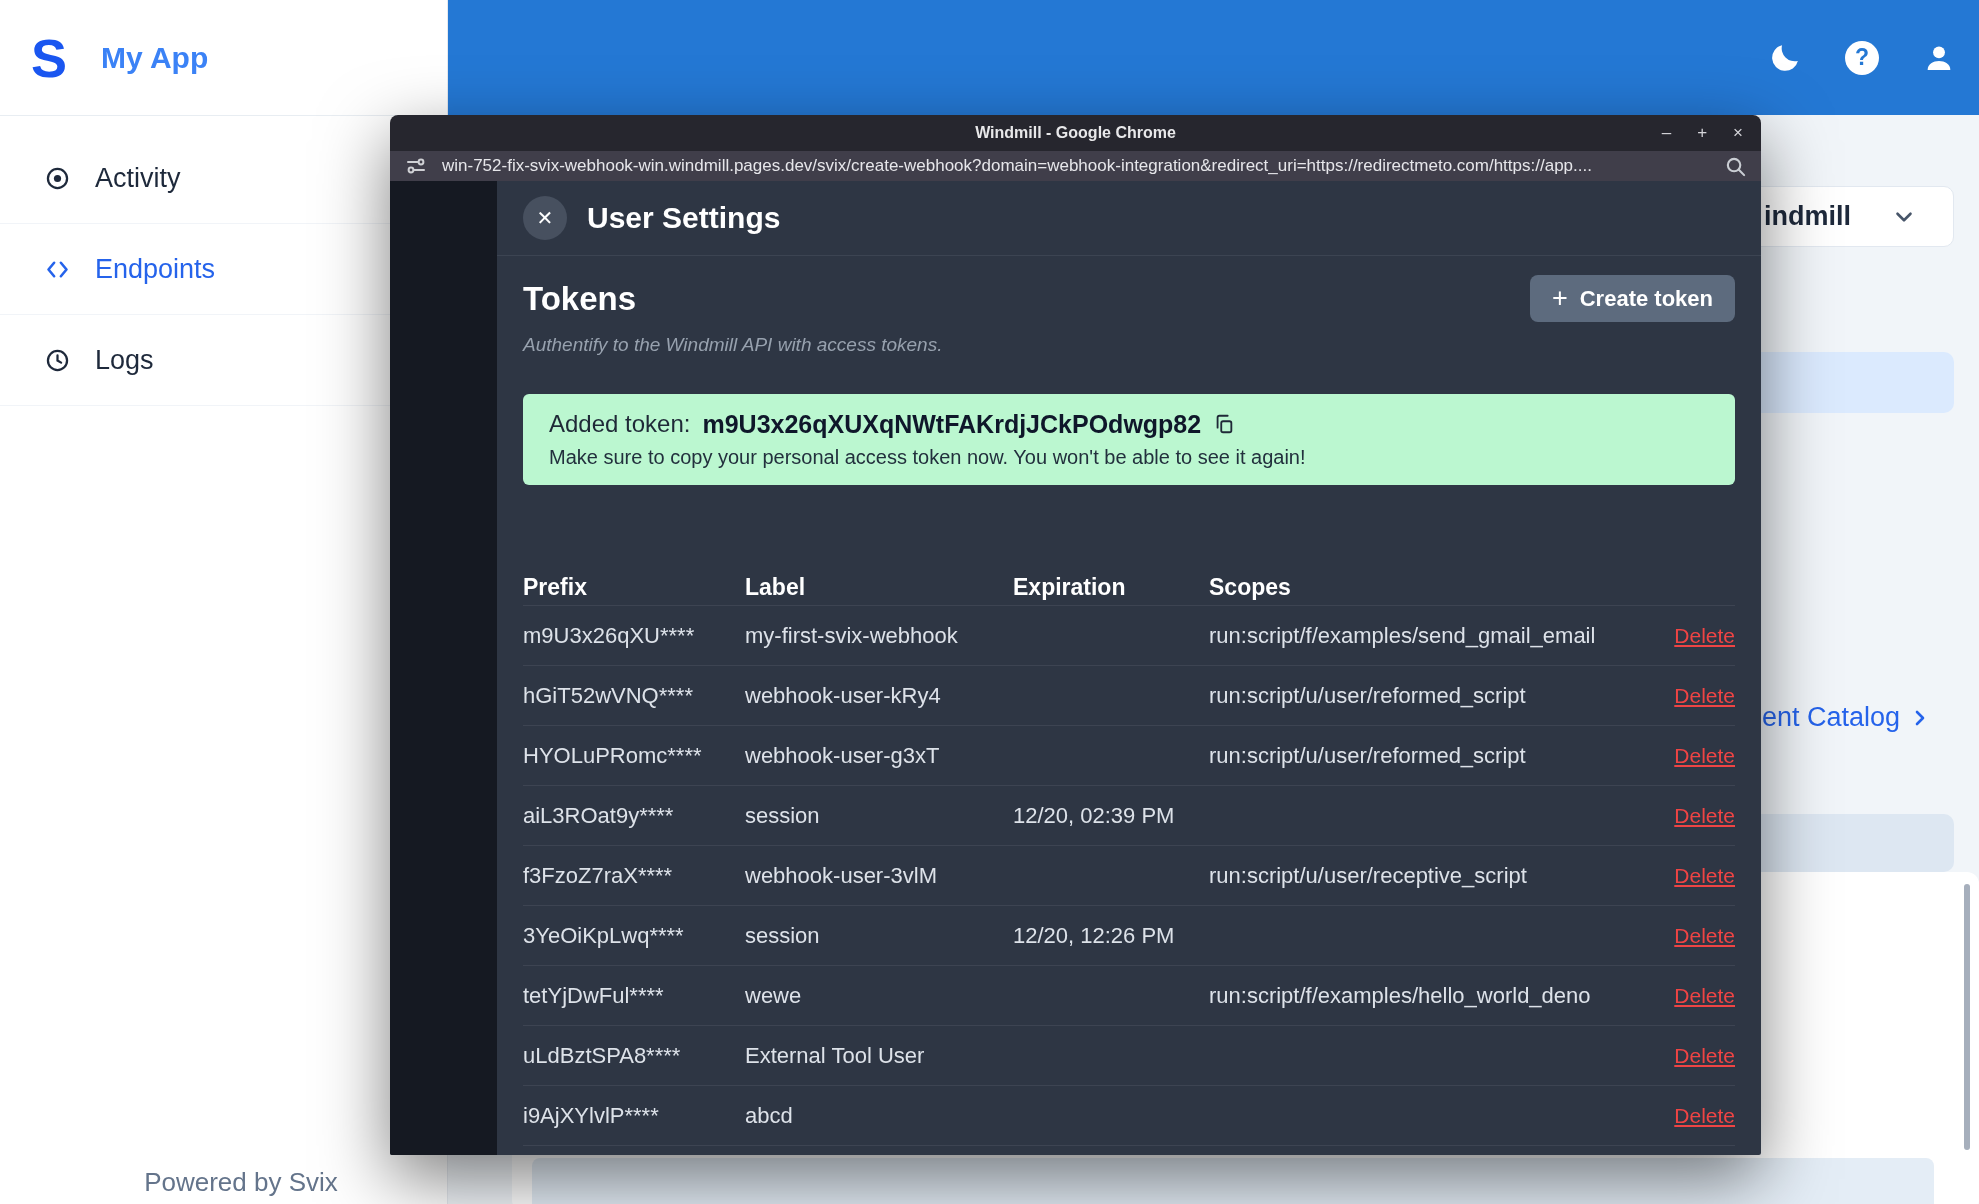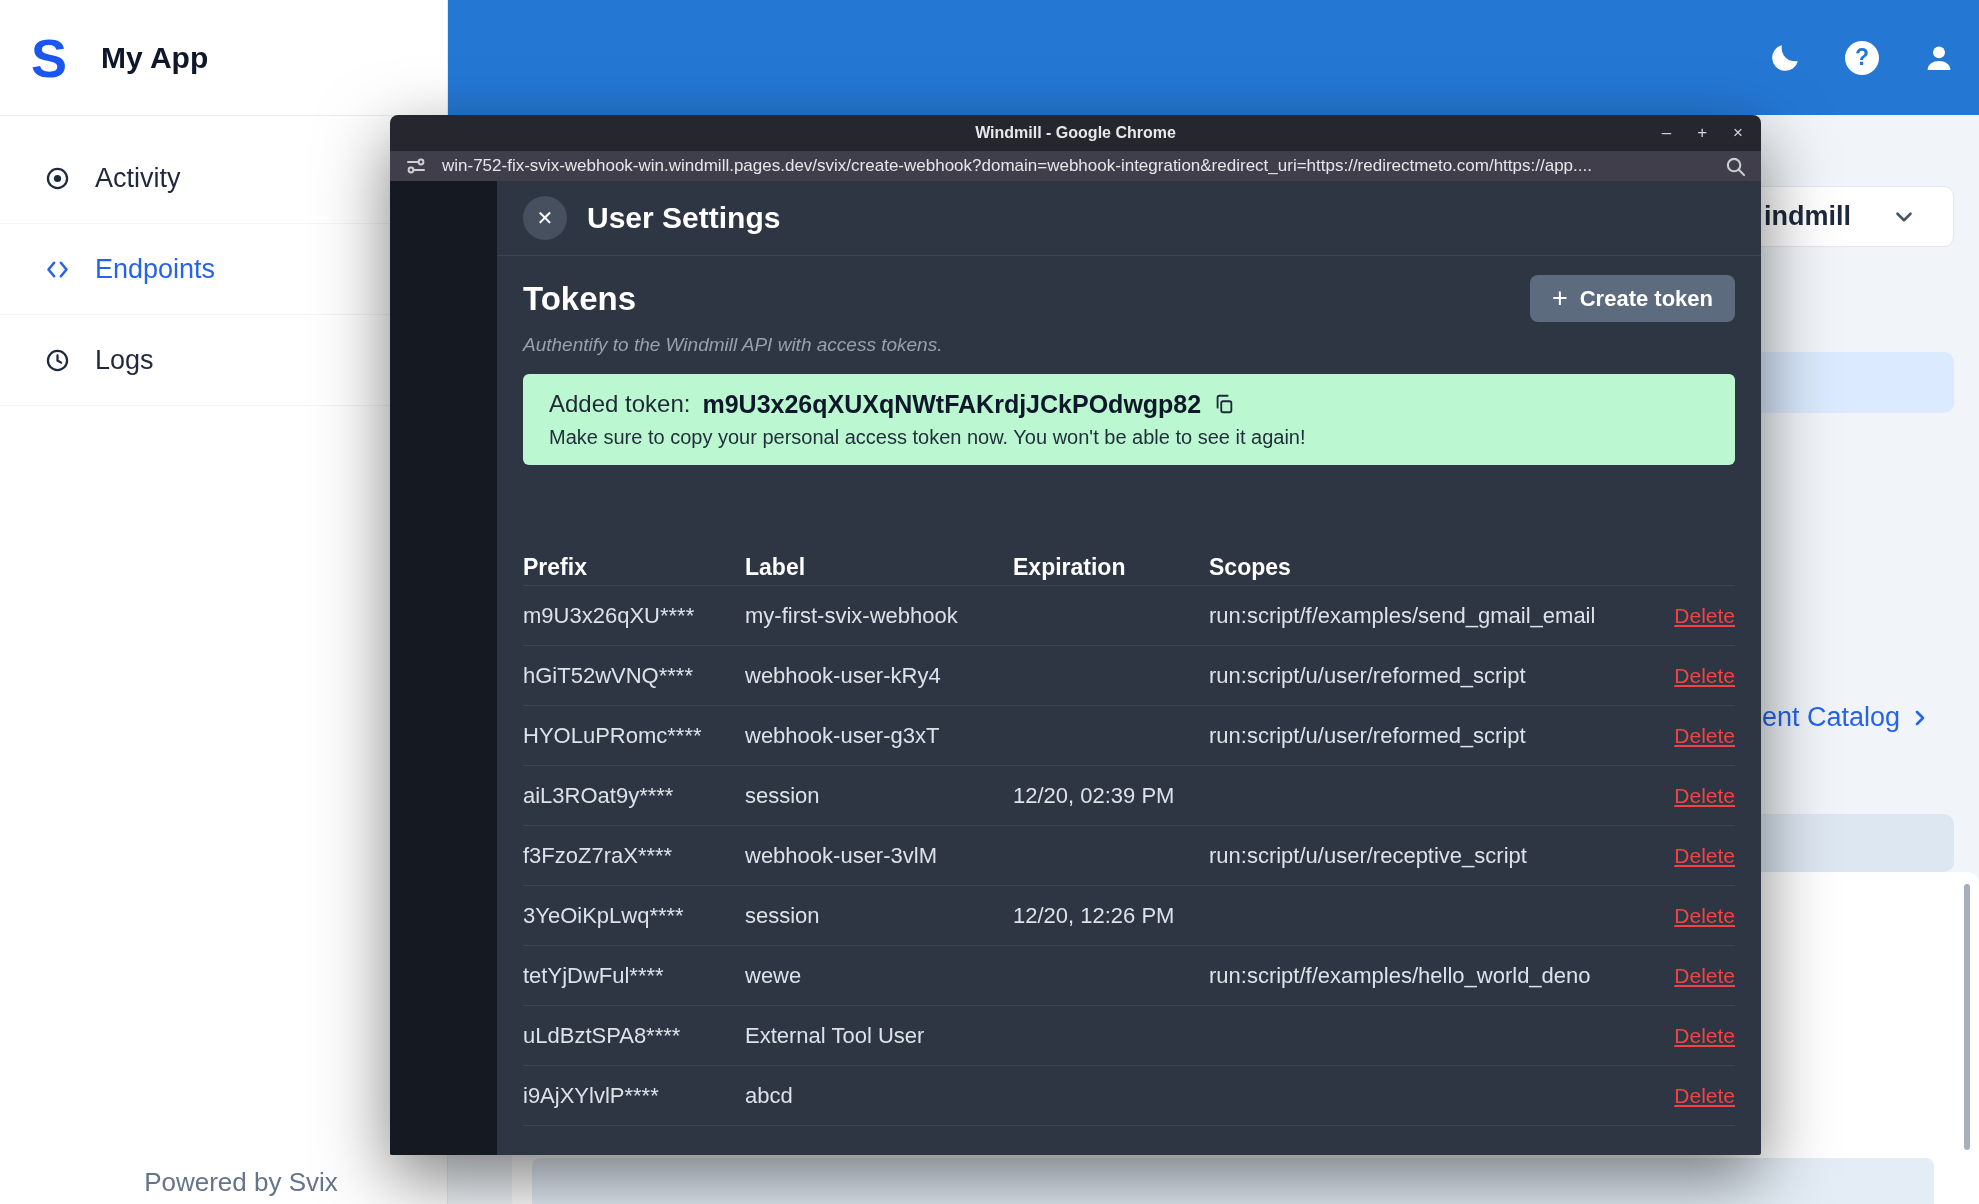--- a/index.html
+++ b/index.html
@@ -3,21 +3,21 @@
 <meta charset="utf-8">
 <style>
   * { margin:0; padding:0; box-sizing:border-box; }
   body { font-family:"Liberation Sans", sans-serif; }
   .stage{position:relative;width:1979px;height:1204px;background:#f1f5f9;overflow:hidden;}
 
   
   .sidebar{position:absolute;left:0;top:0;width:448px;height:100%;background:#ffffff;border-right:1px solid #e5e9ef;z-index:3;}
   .sidebar-header{display:flex;align-items:center;gap:23px;height:116px;padding:0 20px;border-bottom:1px solid #e8edf2;}
   .logo{width:58px;height:58px;display:flex;align-items:center;justify-content:center;font-size:54px;font-weight:700;color:#1a56f0;}
-  .app-name{font-size:30px;font-weight:700;color:#0f172a;}
+  .app-name{font-size:30px;font-weight:700;color:#3b82f6;}
   .nav{margin-top:17px;}
   .nav-item{display:flex;align-items:center;gap:24px;height:91px;padding:0 0 0 44px;cursor:pointer;border-bottom:1px solid #f1f4f8;color:#1e293b;font-size:27px;}
   .nav-item .nav-icon{width:27px;height:27px;display:flex;align-items:center;justify-content:center;}
   .nav-item.active{color:#2563eb;}
   .powered{position:absolute;bottom:6px;width:100%;text-align:center;font-size:26px;color:#64748b;padding-left:35px;}
 
   
   .topbar{position:absolute;left:448px;top:0;width:1531px;height:115px;background:#2478d4;z-index:2;display:flex;align-items:center;justify-content:flex-end;gap:41px;padding-right:22px;}
   .topbar .tb-icon{width:36px;height:36px;display:flex;align-items:center;justify-content:center;cursor:pointer;}
   .help-circle{width:34px;height:34px;border-radius:50%;background:#fff;color:#2478d4;font-size:23px;font-weight:700;display:flex;align-items:center;justify-content:center;}
@@ -48,21 +48,21 @@
   .modal{flex:1;padding:0 26px;overflow:hidden;}
   .modal-header{height:75px;display:flex;align-items:center;gap:20px;margin:0 -26px;padding:0 26px;border-bottom:1px solid #3c4452;}
   .close-btn{width:44px;height:44px;border-radius:50%;background:#47505f;color:#fff;font-size:20px;display:flex;align-items:center;justify-content:center;cursor:pointer;flex:none;}
   .modal-title{font-size:30px;font-weight:600;color:#fff;}
   .section-head{margin-top:19px;display:flex;align-items:center;justify-content:space-between;}
   .tokens-heading{font-size:33px;font-weight:700;color:#fff;}
   .create-btn{display:flex;align-items:center;gap:12px;height:47px;padding:0 22px;border-radius:8px;background:#5d6b7e;color:#fff;cursor:pointer;}
   .create-btn .plus{font-size:27px;font-weight:400;line-height:1;}
   .create-btn .cb-label{font-size:22px;font-weight:600;}
   .subtitle{margin-top:12px;font-size:19px;font-style:italic;color:#97a1ae;}
-  .alert{margin-top:18px;height:91px;background:#bbf7d0;border-radius:6px;padding:14px 26px;}
+  .alert{margin-top:38px;height:91px;background:#bbf7d0;border-radius:6px;padding:14px 26px;}
   .alert-line1{display:flex;align-items:center;gap:12px;line-height:32px;}
   .alert-prefix{font-size:24px;color:#1f2937;}
   .alert-token{font-size:25px;font-weight:700;color:#0f172a;}
   .copy-icon{display:flex;cursor:pointer;}
   .alert-note{margin-top:5px;font-size:20px;color:#22303d;line-height:24px;}
   .tokens-table{margin-top:85px;}
   .t-row{display:grid;grid-template-columns:222px 268px 196px 1fr 96px;align-items:center;height:60px;border-bottom:1px solid #3d4452;color:#dde2e9;font-size:22px;}
   .t-head{height:36px;font-weight:700;color:#ffffff;font-size:23px;}
   .t-del{justify-self:end;color:#ef4444;text-decoration:underline;font-size:21px;font-weight:500;cursor:pointer;}
   svg{display:block;}

